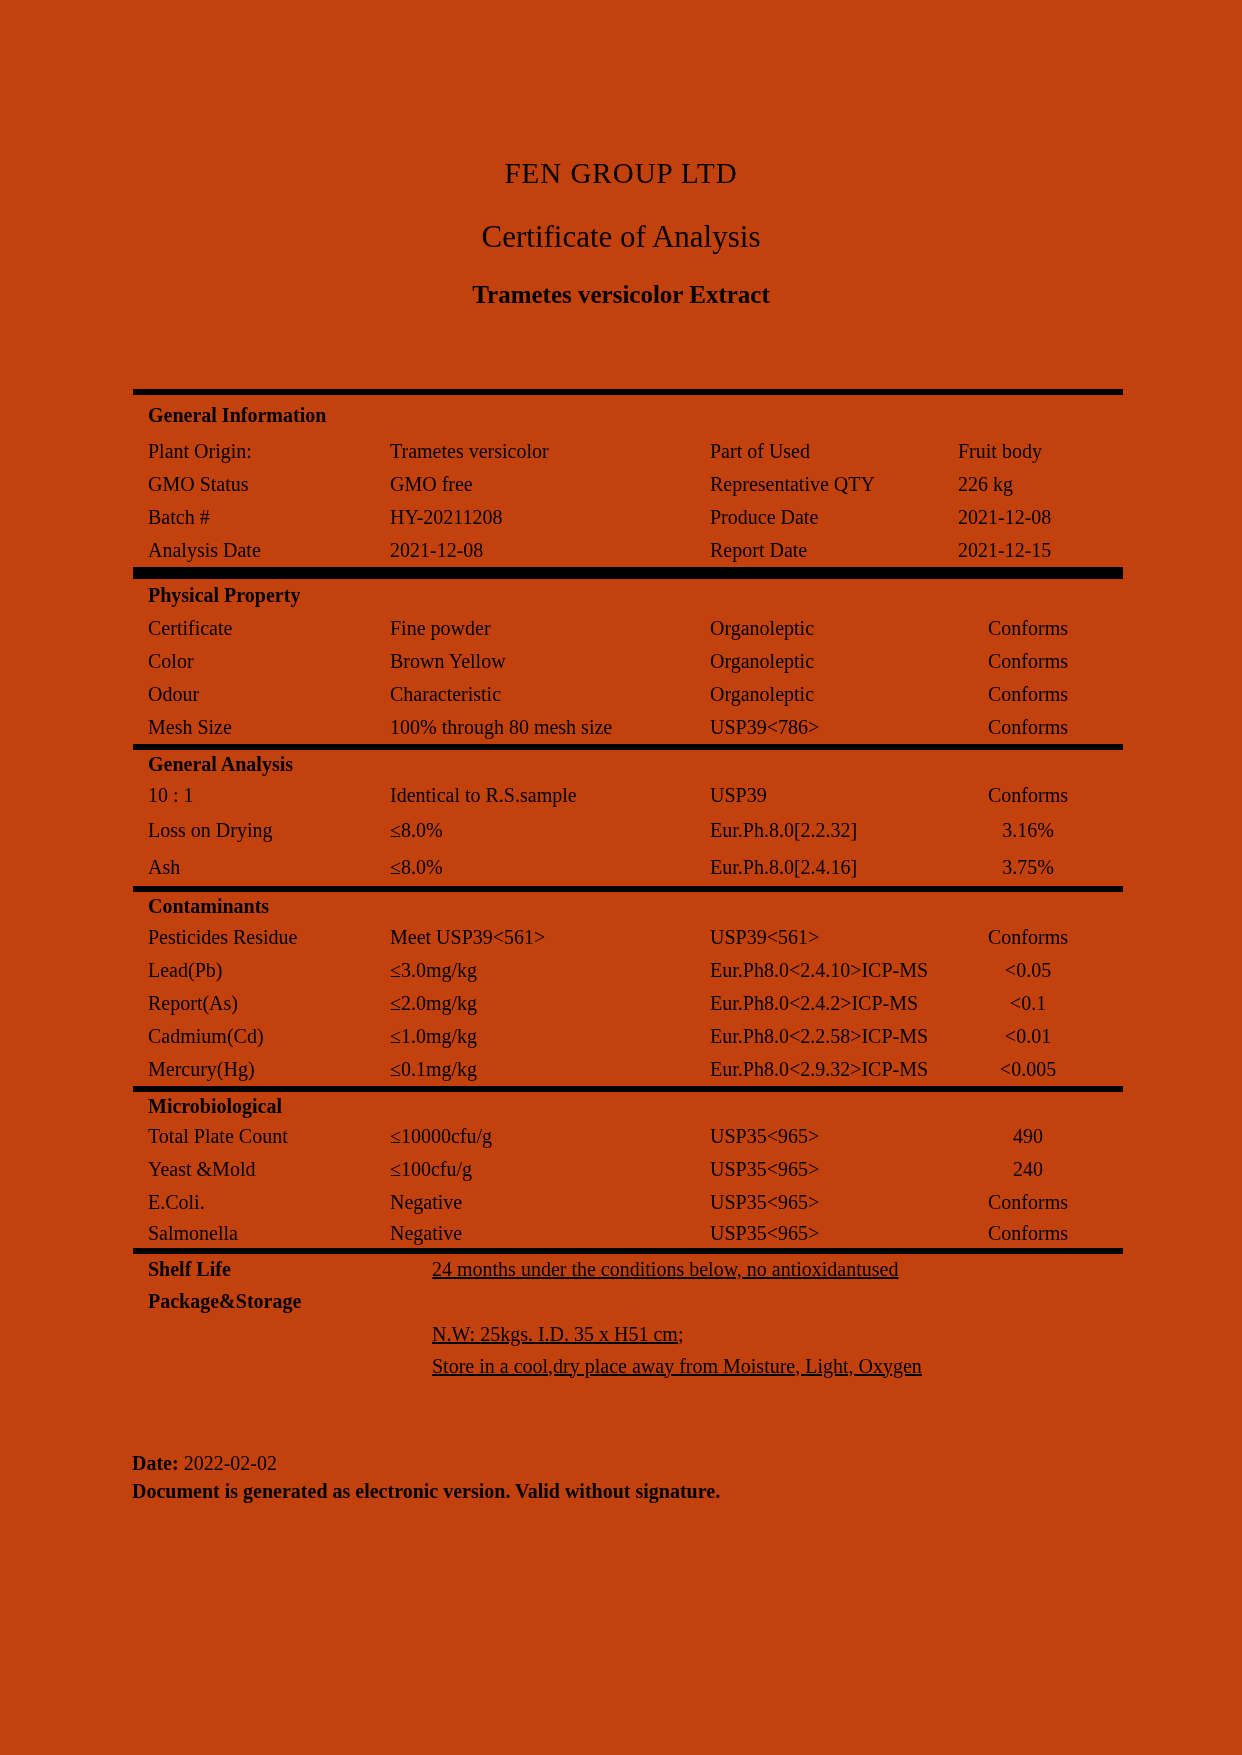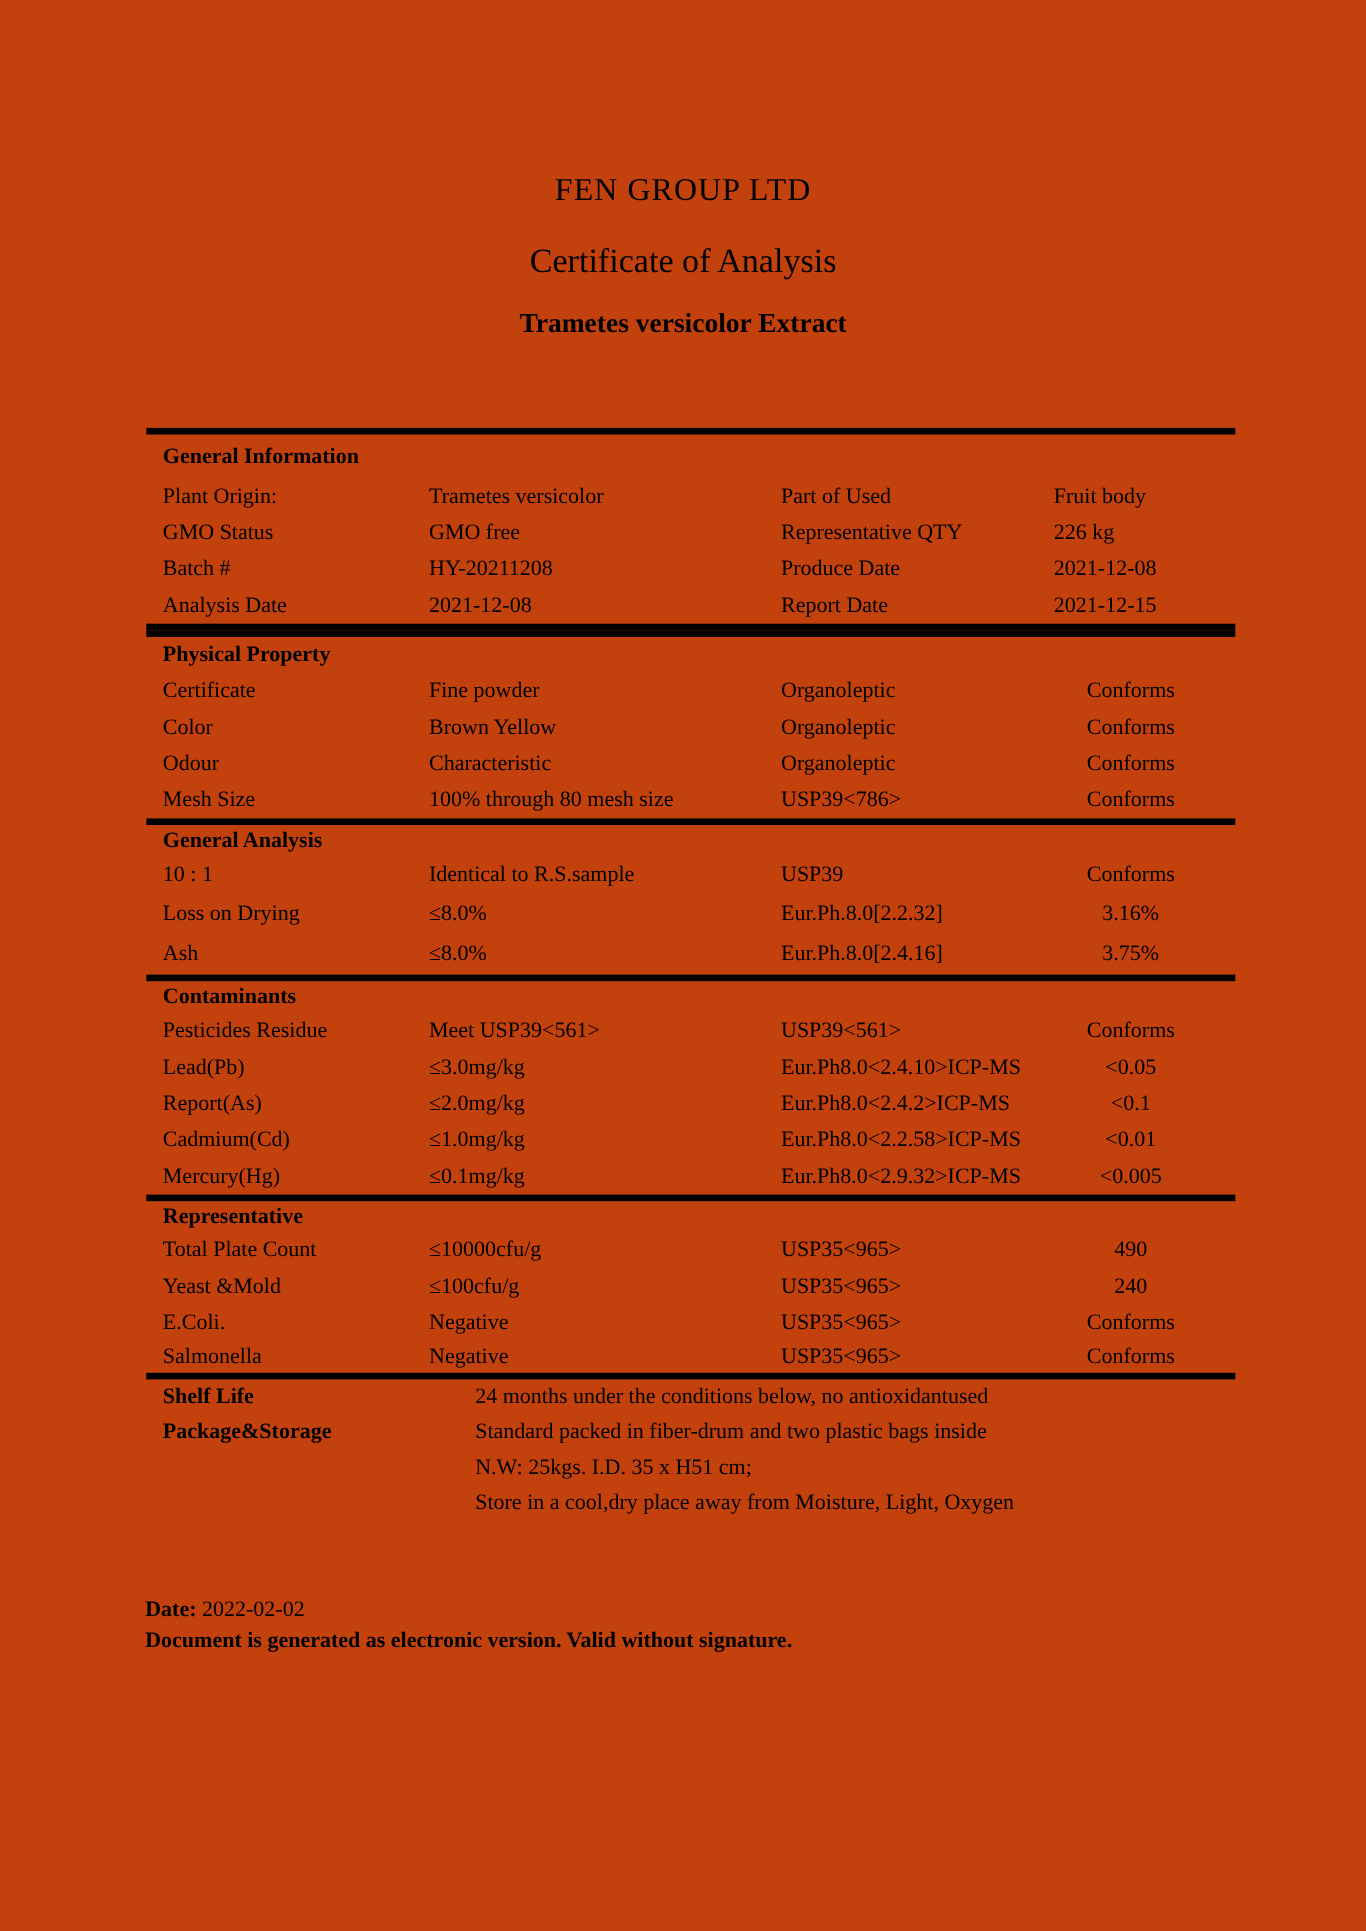--- a/index.html
+++ b/index.html
@@ -25,21 +25,21 @@
   .c{white-space:nowrap;overflow:visible;}
   .c1{padding-left:15px;}
   .c4{text-align:center;}
   .c4gi{padding-left:25px;text-align:left;}
   .sechead{font-weight:bold;padding-left:15px;display:flex;align-items:center;}
   .colhead .c{font-weight:bold;}
   .colhead .c4{padding-right:36px;}
   .bold{font-weight:bold;}
   .h40{height:40px}.h33{height:33px}.h29{height:29px}.h28{height:28px}
   .h37{height:37px}.h31{height:31px}.h32{height:32px}
-  .sltext{padding-left:13px;white-space:nowrap;}
+  .sltext{padding-left:13px;white-space:nowrap;text-decoration:underline;}
 
   
   .footer{position:absolute;left:132px;top:1449px;font-size:20px;line-height:28px;}
   .footer .note{font-weight:bold;}
 </style>
 </head>
 <body>
 
 <div class="page">
 
@@ -160,21 +160,21 @@
     </div>
     <div class="grid4 h33">
       <div class="c c1">Mercury(Hg)</div>
       <div class="c">≤0.1mg/kg</div>
       <div class="c">Eur.Ph8.0&lt;2.9.32&gt;ICP-MS</div>
       <div class="c c4">&lt;0.005</div>
     </div>
 
     <div class="rule"></div>
 
-    <div class="sechead h28">Representative</div>
+    <div class="sechead h28">Microbiological</div>
     <div class="grid4 h33">
       <div class="c c1">Total Plate Count</div>
       <div class="c">≤10000cfu/g</div>
       <div class="c">USP35&lt;965&gt;</div>
       <div class="c c4">490</div>
     </div>
     <div class="grid4 h33">
       <div class="c c1">Yeast &amp;Mold</div>
       <div class="c">≤100cfu/g</div>
       <div class="c">USP35&lt;965&gt;</div>
@@ -194,21 +194,20 @@
     </div>
 
     <div class="rule"></div>
 
     <div class="grid2 h31">
       <div class="c c1 bold">Shelf Life</div>
       <div class="c sltext">24 months under the conditions below, no antioxidantused</div>
     </div>
     <div class="grid2 h33">
       <div class="c c1 bold">Package&amp;Storage</div>
-      <div class="c sltext">Standard packed in fiber-drum and two plastic bags inside</div>
     </div>
     <div class="grid2 h32">
       <div class="c c1"></div>
       <div class="c sltext">N.W: 25kgs. I.D. 35 x H51 cm;</div>
     </div>
     <div class="grid2 h32">
       <div class="c c1"></div>
       <div class="c sltext">Store in a cool,dry place away from Moisture, Light, Oxygen</div>
     </div>
 

